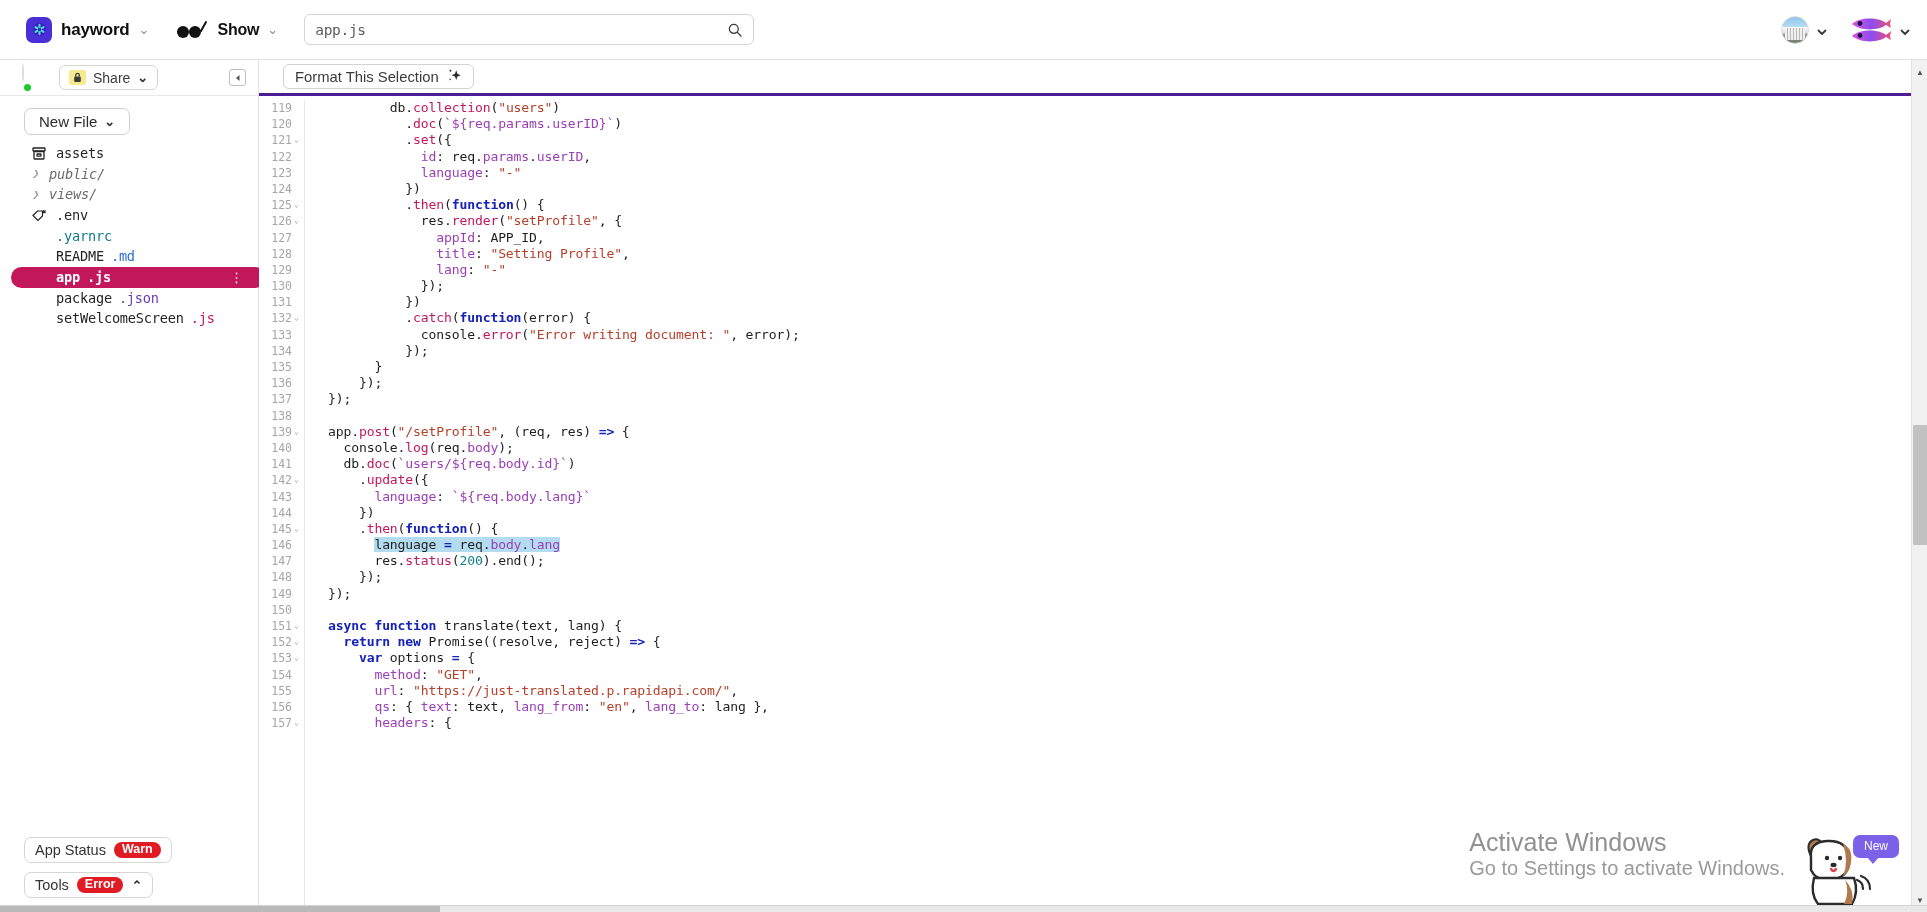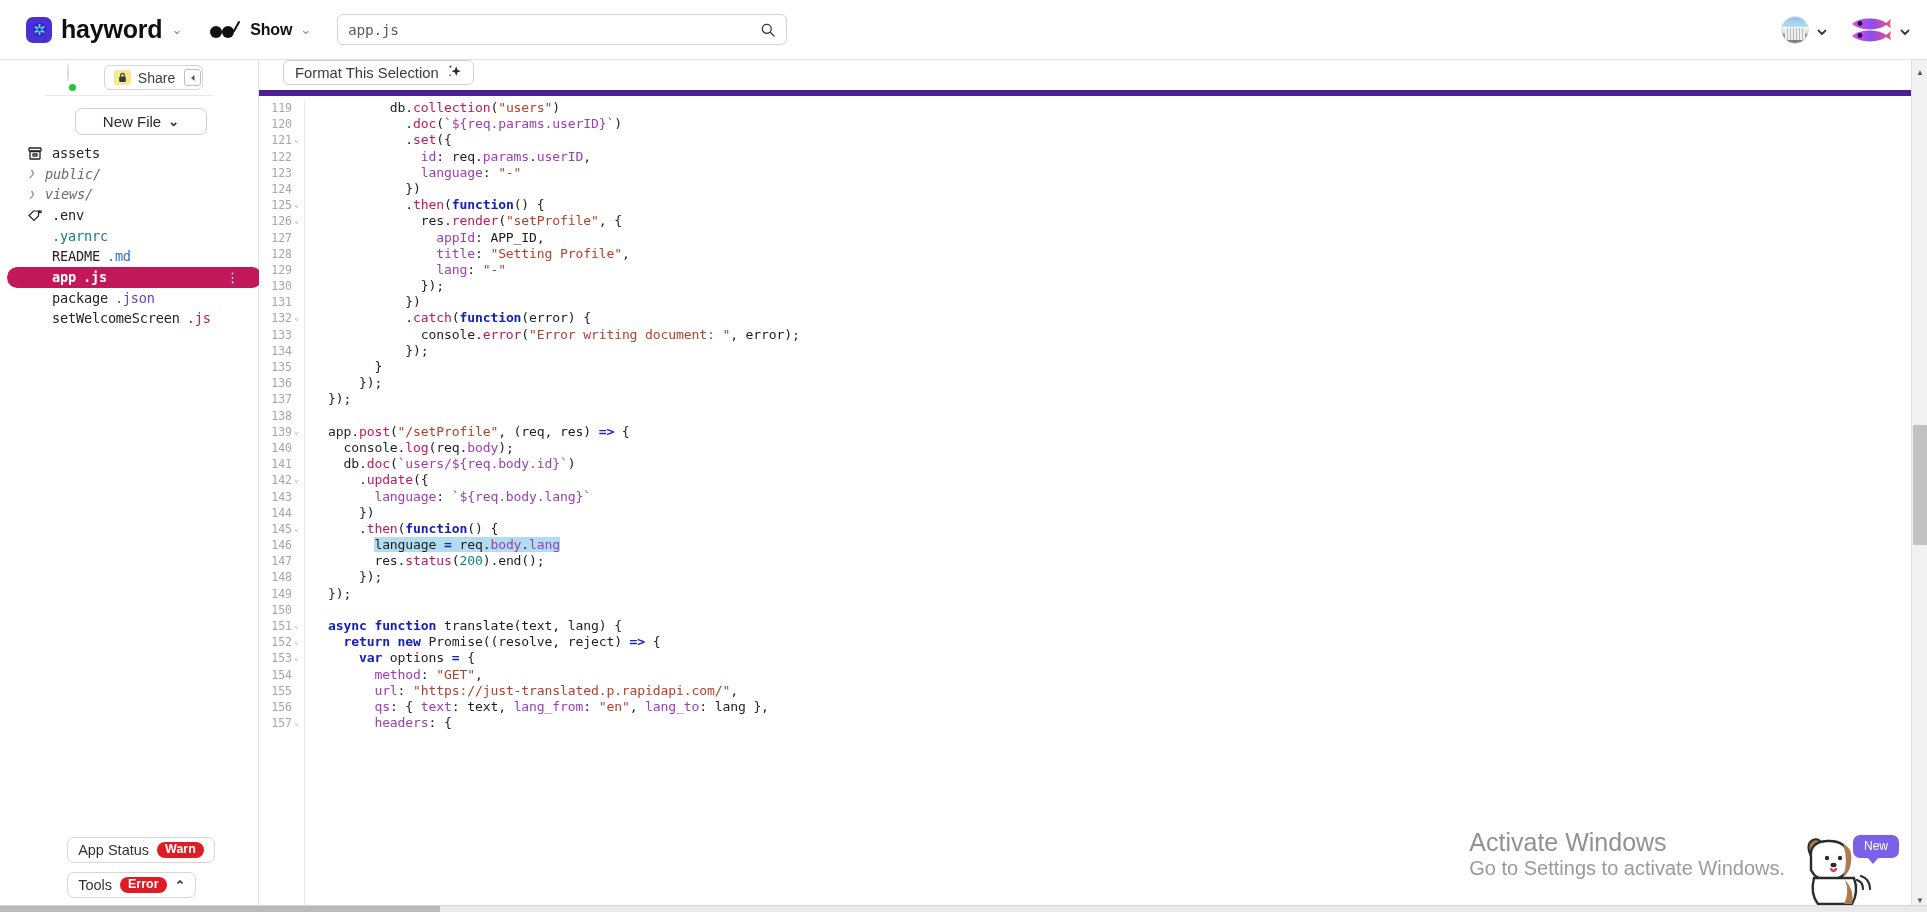--- a/index.html
+++ b/index.html
@@ -19,21 +19,21 @@
     border-bottom: 1px solid #e2e2e2;
     background: #fff;
     position: relative;
   }
   .brand { display: flex; align-items: center; gap: 9px; margin-left: 10px; }
   .brand-logo {
     width: 26px; height: 26px; border-radius: 7px;
     background: #4b2fd6;
     display: flex; align-items: center; justify-content: center;
   }
-  .brand-name { font-size: 25px; font-weight: 700; color: #0f0f0f; letter-spacing: -0.2px; }
+  .brand-name { font-size: 17px; font-weight: 700; color: #0f0f0f; letter-spacing: -0.2px; }
   .caret { color: #8a8a8a; font-size: 13px; user-select: none; }
   .caret.dark { color: #333; font-weight: 700; }
 
   .show-group { display: flex; align-items: center; gap: 8px; margin-left: 26px; }
   .glasses { width: 34px; height: 22px; display: block; }
   .show-label { font-size: 16px; font-weight: 700; color: #111; letter-spacing: -0.2px; }
 
   .filebar {
     margin-left: 26px;
     width: 450px; height: 31px;
@@ -70,21 +70,20 @@
 
   
   .body { flex: 1; display: flex; min-height: 0; }
 
   
   .sidebar {
     width: 259px; min-width: 259px;
     border-right: 1px solid #e2e2e2;
     display: flex; flex-direction: column;
     background: #fff;
-    align-items: center;
   }
   .sidebar-header {
     height: 36px; display: flex; align-items: center;
     padding: 0 10px; gap: 9px;
     border-bottom: 1px solid #e9e9e9;
     margin-top: 0;
     position: relative;
   }
   .userwrap { position: relative; width: 28px; height: 28px; margin-left: 12px;}
   .user-avatar {
@@ -119,21 +118,21 @@
     position: absolute; right: 12px;
     width: 17px; height: 17px;
     border: 1px solid #bfbfbf; border-radius: 3px;
     display: flex; align-items: center; justify-content: center;
     background: #fff; cursor: pointer;
   }
 
   .newfile-wrap { padding: 12px 0 8px 24px; }
   .newfile-btn {
     display: inline-flex; align-items: center; gap: 7px;
-    height: 27px; padding: 0 27px;
+    height: 27px; padding: 0 14px;
     border: 1px solid #cfcfcf; border-radius: 7px;
     background: #fff; cursor: pointer;
     font-size: 15px; color: #2b2b2b;
   }
 
   .filelist { padding-left: 32px; flex: 1; }
   .file-row {
     display: flex; align-items: center; gap: 7px;
     height: 20.6px; margin-bottom: 0;
     font-family: "DejaVu Sans Mono", monospace;
@@ -168,23 +167,23 @@
   .badge {
     background: #e01b24; color: #fff;
     font-size: 12.5px; font-weight: 700;
     border-radius: 9px; padding: 1.5px 8px 2.5px;
     line-height: 1;
   }
 
   
   .editor { flex: 1; display: flex; flex-direction: column; min-width: 0; position: relative; background: #fff; }
   .editor-toolbar {
-    height: 36px; display: flex; align-items: flex-start;
+    height: 36px; display: flex; align-items: center;
     padding-left: 24px;
-    border-bottom: 6px solid #4c1d95;
+    border-bottom: 3px solid #4c1d95;
   }
   .format-btn {
     display: inline-flex; align-items: center; gap: 8px;
     height: 25px; padding: 0 11px;
     border: 1px solid #d2d2d2; border-radius: 6px;
     background: #fff; cursor: pointer;
     font-size: 14.8px; color: #3a3a3a;
   }
   .sparkle { font-size: 14px; color: #333; }
 

